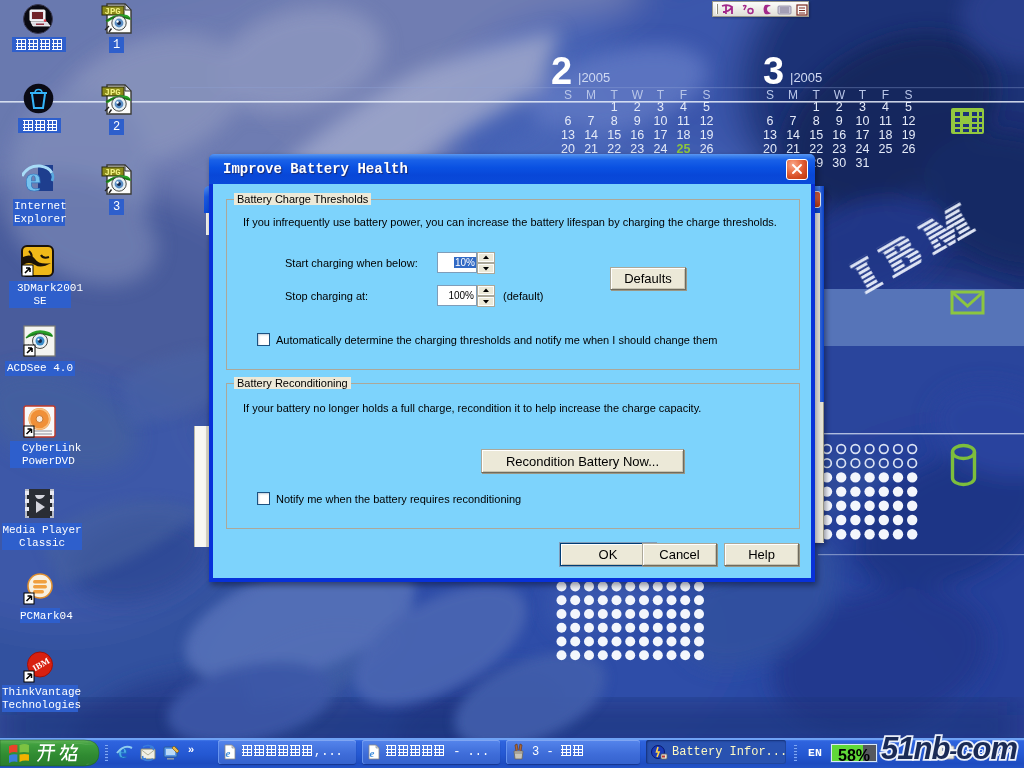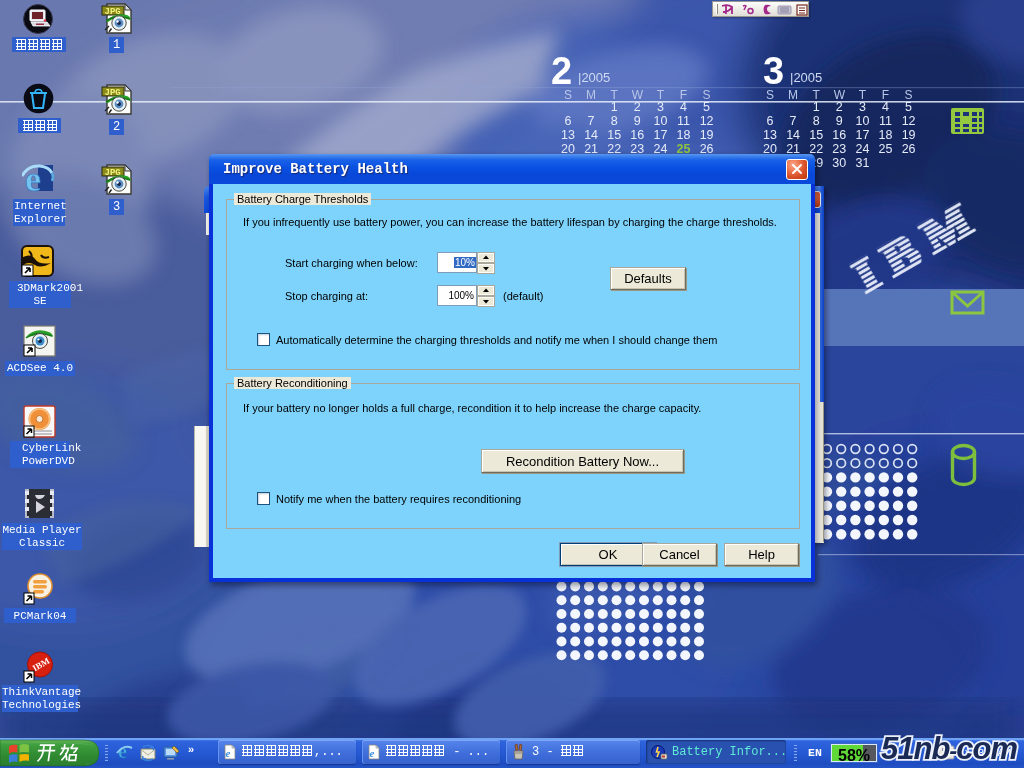--- a/index.html
+++ b/index.html
@@ -539,21 +539,21 @@
         </svg>
  <span style="margin-left:26px;color:#fff">3 - <i class="cj"></i><i class="cj"></i></span>
 </div>
 <div class="tbtn on" style="left:646px;width:140px">
  <svg class="abs" style="left:5px;top:4px" width="17" height="17" viewBox="0 0 17 17">
           <circle cx="7" cy="8" r="6.5" fill="#1A3AB8" stroke="#0A1A70" stroke-width="1"></circle>
           <path d="M7 3 L5.5 8 L8 8 L6 13" stroke="#FFD24A" stroke-width="1.6" fill="none"></path>
           <rect x="10" y="10" width="6" height="5" rx="1" fill="#E8E4D8" stroke="#6A665A" stroke-width="0.8"></rect>
           <rect x="11" y="11.5" width="3" height="2" fill="#C03A2A"></rect>
         </svg>
- <span style="margin-left:26px;color:#5eead4;font-family:'Liberation Mono',monospace">Battery Infor...</span>
+ <span style="margin-left:26px;color:#fef9c3;font-family:'Liberation Mono',monospace">Battery Infor...</span>
 </div>
 
 <div class="grip" style="left:794px;background:repeating-linear-gradient(#7FA8F8 0 1px,#2E5CC8 1px 3px)"></div>
 <div class="abs" style="left:808px;top:8px;color:#fff;font-size:11.5px;font-family:'Liberation Mono',monospace;font-weight:bold">EN</div>
 <div class="abs" style="left:831px;top:6px;width:46px;height:18px;background:#60D838;border:1px solid #D8E8F8;box-shadow:0 0 0 1px #3A66C8">
  <div class="abs" style="right:0;top:0;width:13px;height:16px;background:#55585E"></div>
  <div class="abs" style="left:6px;top:2px;font-size:16px;font-weight:bold;color:#000;font-family:'Liberation Sans'">58%</div>
 </div>
 <svg class="abs" style="left:938px;top:6px" width="20" height="18" viewBox="0 0 20 18">
         <rect x="1" y="2" width="15" height="13" rx="1" fill="#E8E8E0" stroke="#9090A8" stroke-width="1"></rect>
@@ -646,21 +646,21 @@
 <div class="lbl" style="left:2px;top:523px;width:80px;height:27px;font-size:11px;line-height:13px;padding:1px 0">Media Player<br>Classic</div>
 
 <svg class="abs" style="left:23px;top:572px" width="33" height="33" viewBox="0 0 33 33">
 <circle cx="17" cy="14" r="12" fill="#F8F0E0" stroke="#E09030" stroke-width="1.6"></circle>
 <rect x="10" y="8" width="14" height="3.4" rx="1.7" fill="#F0A040"></rect>
 <rect x="10" y="13" width="14" height="3.4" rx="1.7" fill="#F0A040"></rect>
 <rect x="10" y="18" width="11" height="3.4" rx="1.7" fill="#F0A040"></rect>
 <rect x="1" y="21" width="10" height="11" fill="#fff" stroke="#000" stroke-width="1"></rect>
 <path d="M3.5 29 L8.5 24 M8.5 24 L8.5 28 M8.5 24 L4.5 24" stroke="#000" stroke-width="1.5" fill="none"></path>
 </svg>
-<div class="lbl" style="left:4px;top:608px;width:72px;height:15px;font-size:11px;padding:1px 6px">PCMark04</div>
+<div class="lbl" style="left:20px;top:608px;width:40px;height:15px;font-size:11px;padding:1px 0">PCMark04</div>
 
 <svg class="abs" style="left:23px;top:650px" width="33" height="33" viewBox="0 0 33 33">
 <circle cx="17" cy="14.5" r="12.5" fill="#D82010"></circle>
 <circle cx="17" cy="14.5" r="12.5" fill="none" stroke="#A01008" stroke-width="1"></circle>
 <g transform="rotate(-30 17 14.5)" fill="#fff" font-family="Liberation Serif" font-weight="bold" font-size="9">
         <text x="9" y="18">IBM</text>
       </g>
 <rect x="1" y="21" width="10" height="11" fill="#fff" stroke="#000" stroke-width="1"></rect>
 <path d="M3.5 29 L8.5 24 M8.5 24 L8.5 28 M8.5 24 L4.5 24" stroke="#000" stroke-width="1.5" fill="none"></path>
 </svg>

